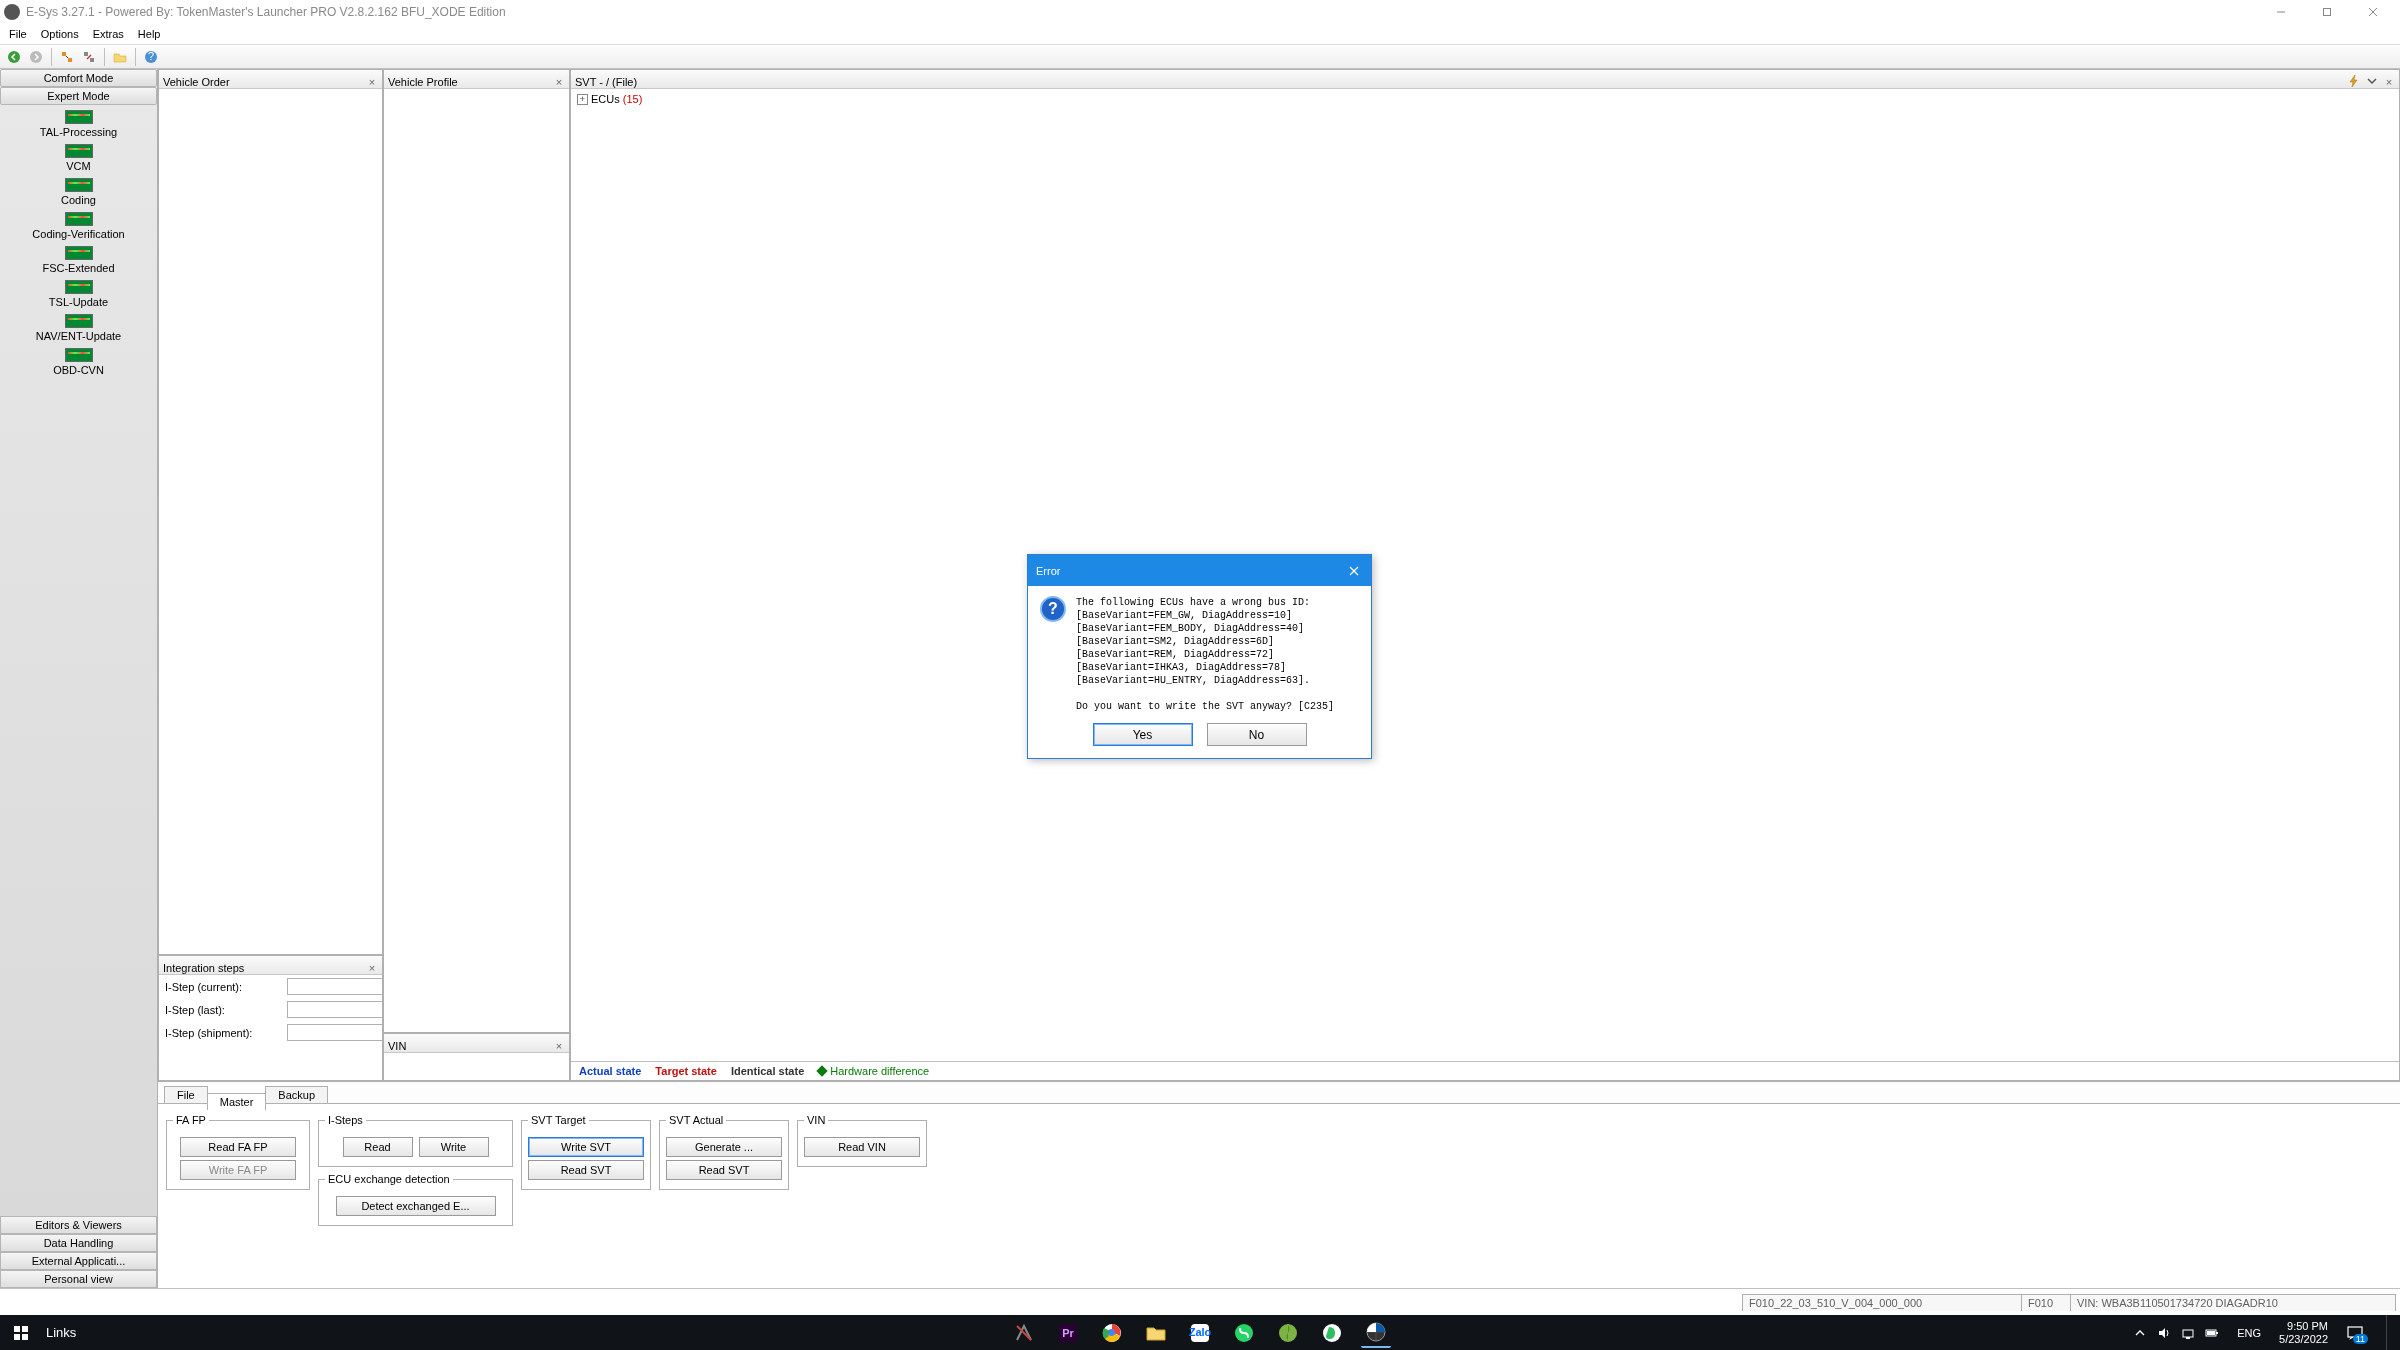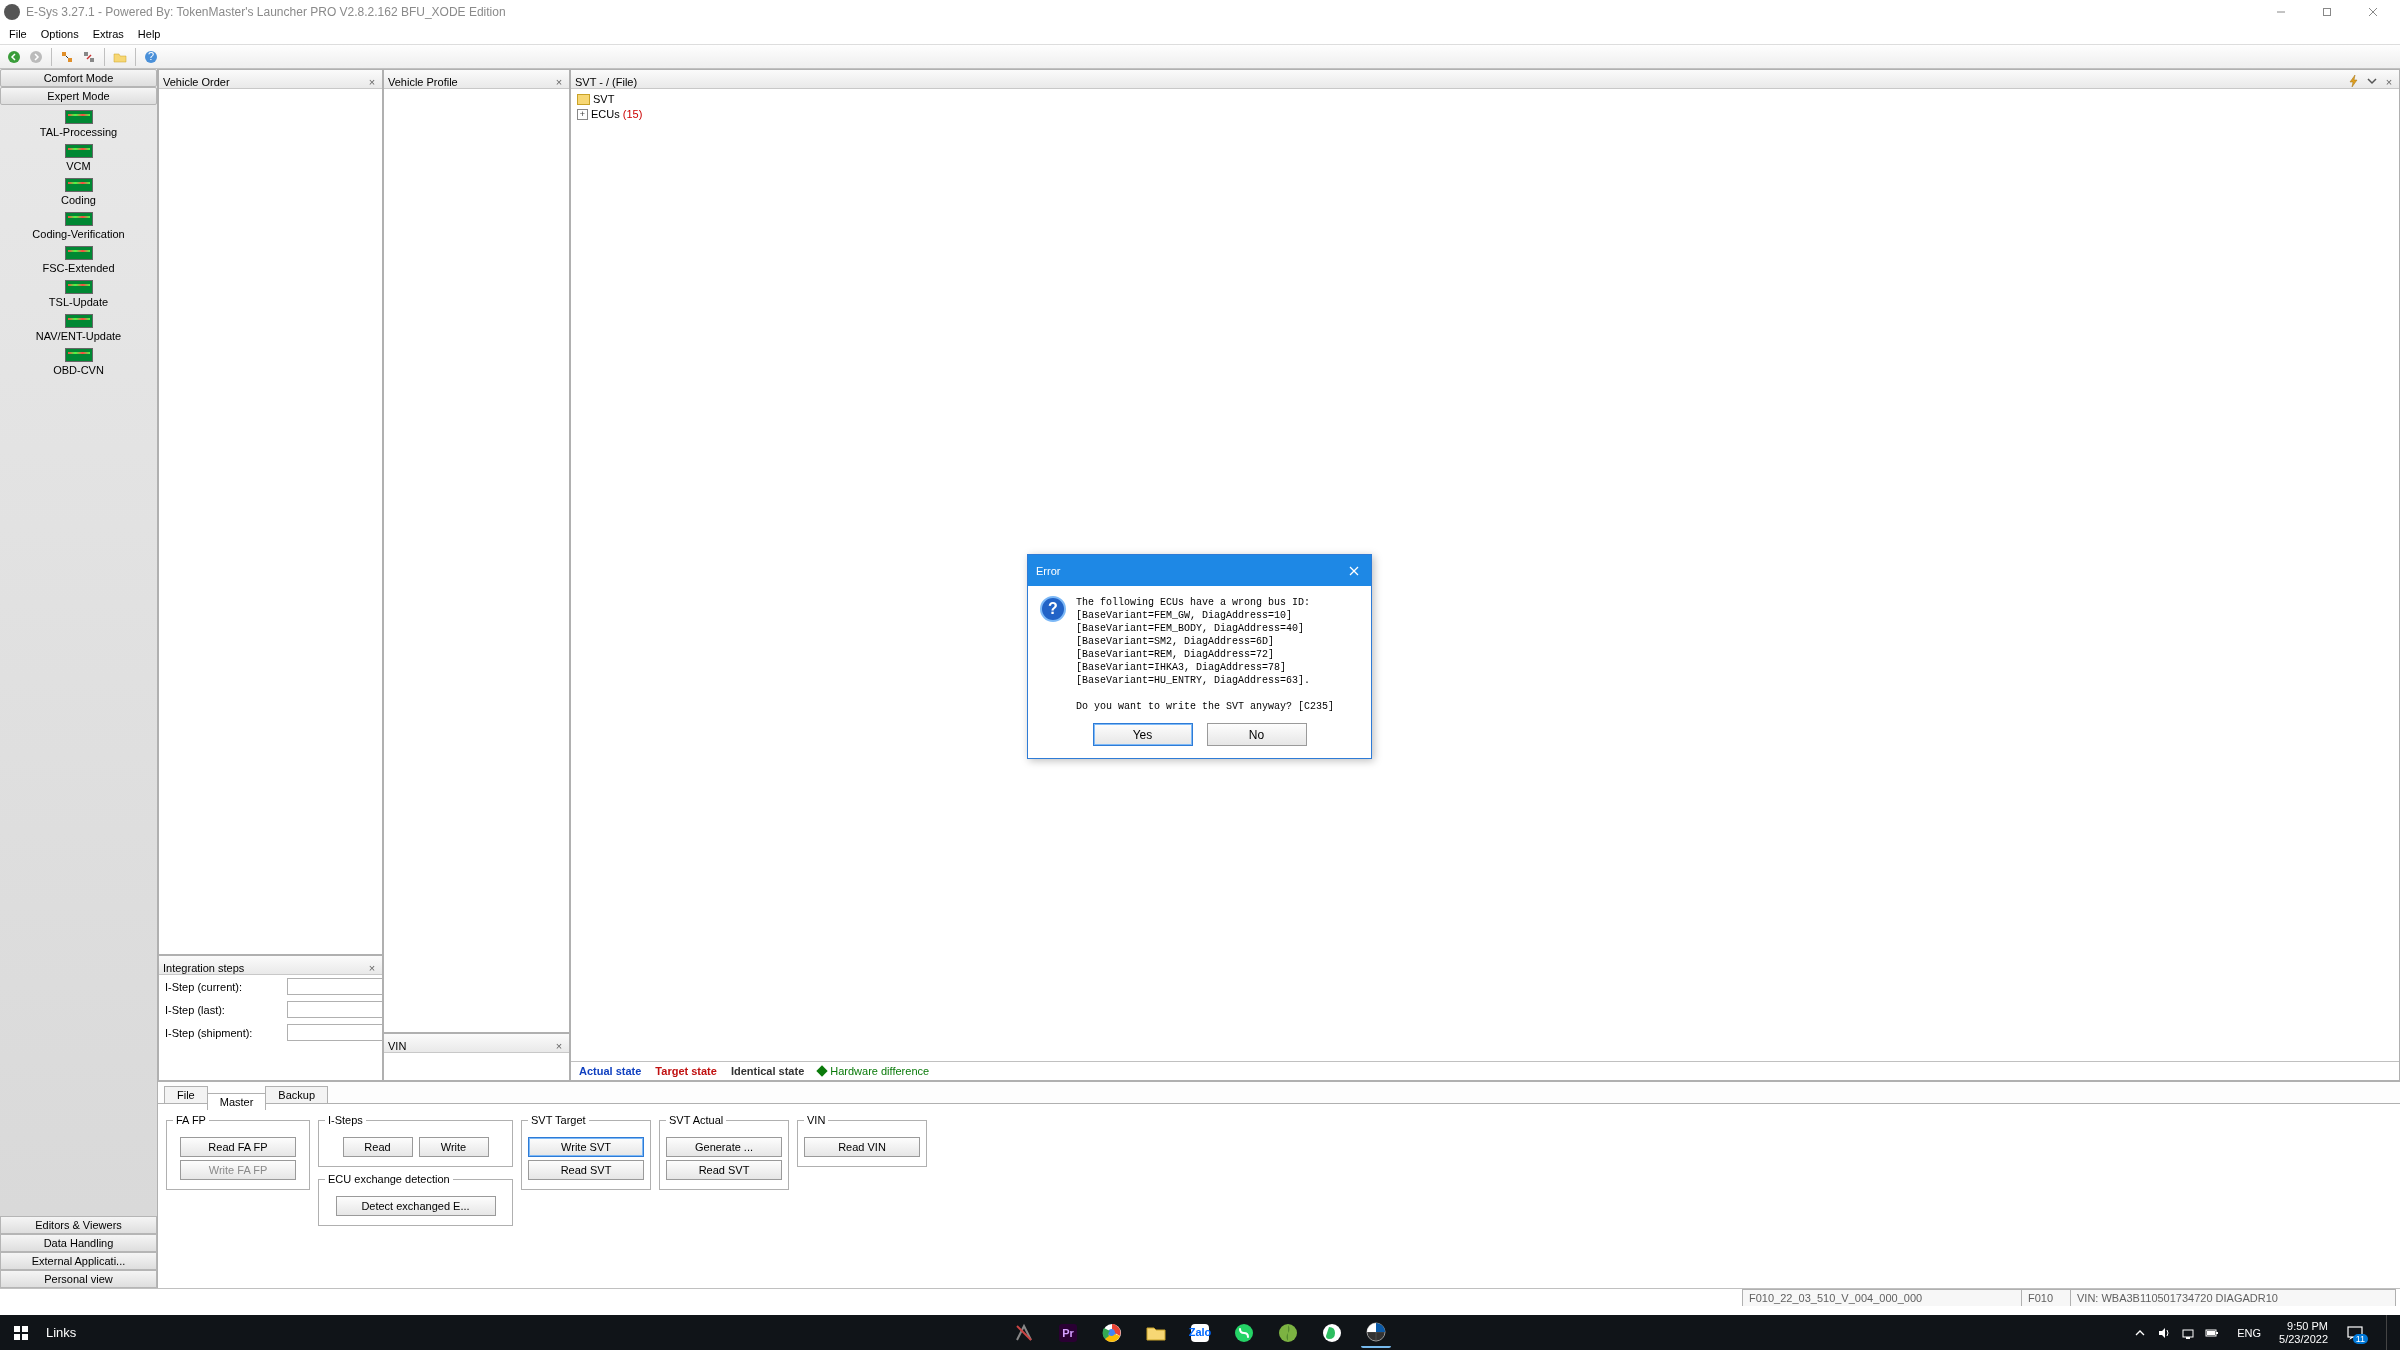--- a/index.html
+++ b/index.html
@@ -95,21 +95,21 @@
 .dlg-title .spacer { flex:1; }
 .dlg-close { width:18px; height:18px; color:#fff; display:flex; align-items:center; justify-content:center; }
 .dlg-body { padding:10px 12px 4px 12px; display:flex; gap:10px; }
 .dlg-icon { width:26px; height:26px; border-radius:50%; background:#2263c7; display:flex; align-items:center; justify-content:center; color:#fff; font-weight:bold; font-size:16px; flex-shrink:0; border:2px solid #7db9f7;}
 .dlg-msg { font-family: Consolas, "Courier New", monospace; font-size:10px; line-height:13px; white-space:pre; flex:1; }
 .dlg-btns { display:flex; justify-content:center; gap:14px; padding:6px 0 12px 0; }
 .dlg-btns button { width:100px; height:23px; border:1px solid #9a9a9a; background:linear-gradient(#fdfdfd,#e6e6e6); font-size:12px; }
 .dlg-btns button.primary { border:1px solid #2e7bd6; box-shadow:0 0 0 1px #7db9f7 inset; }
 
 
-.appstatus { position:absolute; left:0; right:0; bottom:35px; height:27px; background:#fff; border-top:1px solid #c0c0c0; display:flex; align-items:flex-start; padding:0 4px; }
+.appstatus { position:absolute; left:0; right:0; bottom:35px; height:27px; background:#fff; border-top:1px solid #c0c0c0; display:flex; align-items:center; padding:0 4px; }
 .appstatus .spacer { flex:1; }
 .status-box { border:1px solid #b0b0b0; border-bottom:none; padding:2px 6px; font-size:11px; margin-left:-1px; color:#606060; background:#f7f7f7; white-space:nowrap; overflow:hidden; }
 
 
 .taskbar { position:absolute; left:0; right:0; bottom:0; height:35px; background:#101418; display:flex; align-items:center; color:#fff; }
 .tb-left { display:flex; align-items:center; gap:14px; padding-left:10px; }
 .tb-start { width:22px; height:22px; display:flex; align-items:center; justify-content:center;}
 .tb-start svg { width:16px; height:16px; }
 .tb-text { font-size:13px; color:#fff; }
 .tb-center { position:absolute; left:50%; transform:translateX(-50%); display:flex; align-items:center; gap:14px; }
@@ -291,24 +291,20 @@
               <span>
                   <svg viewBox="0 0 14 14">
                     <path d="M3 5 l4 4 4-4" fill="none" stroke="#555" stroke-width="1.5"></path>
                   </svg>
                 </span>
             </span>
             <span class="panel-x">×</span>
           </div>
           <div class="panel-body">
             <div class="tree">
-              <div class="tree-row">
-                <span class="tree-folder"></span>
-                <span class="tree-label">SVT</span>
-              </div>
               <div class="tree-row" style="padding-left:0px;">
                 <span class="tree-toggle">+</span>
                 <span class="tree-label">
                   <span>ECUs</span>
                   <span class="count">(15)</span>
                 </span>
               </div>
             </div>
           </div>
           <div class="legend">

